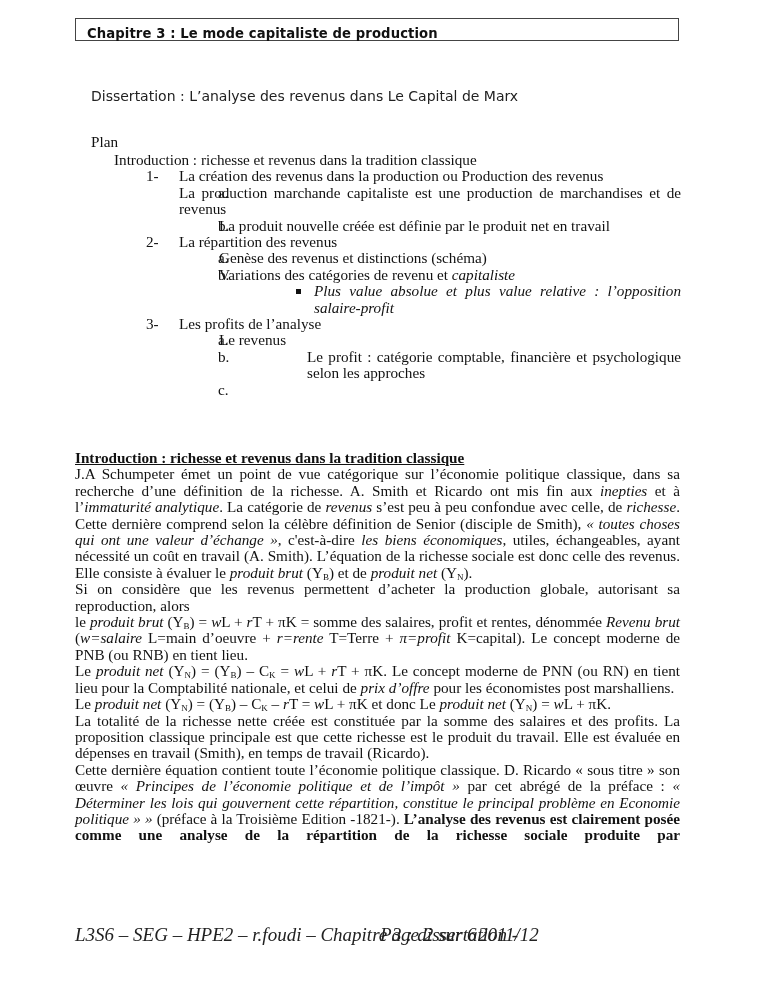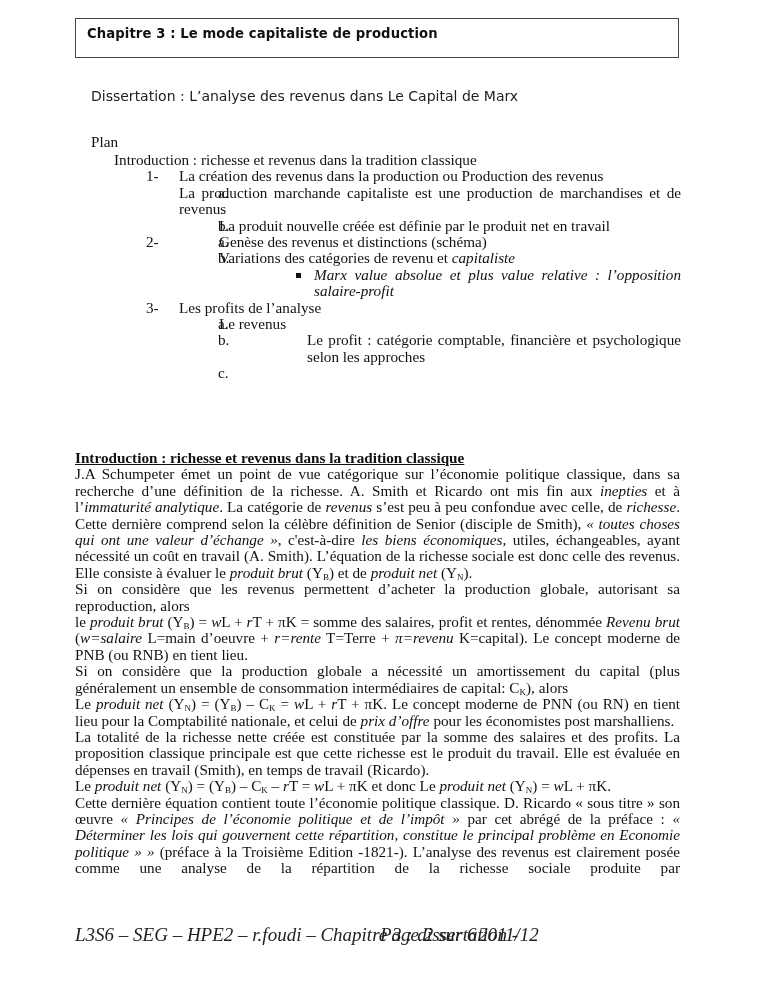--- a/index.html
+++ b/index.html
@@ -1,18 +1,18 @@
 <!DOCTYPE html>
 <html><head>
 <meta charset="utf-8">
 <style>
   html, body { margin: 0; padding: 0; background: #ffffff; }
   body { width: 768px; height: 994px; position: relative; overflow: hidden;
          font-family: "Liberation Serif", serif; color: #111; font-size: 15.2px; }
-  .chap-box { position: absolute; left: 75px; top: 18px; width: 604px; height: 40px;
+  .chap-box { position: absolute; left: 75px; top: 18px; width: 604px; height: 23px;
               border: 1.3px solid #444; box-sizing: border-box; }
   .chap-title { position: absolute; left: 11px; top: 7px; font-family: "DejaVu Sans", sans-serif;
                 font-size: 13.2px; font-weight: bold; color: #111; letter-spacing: 0.1px; }
   .subtitle { position: absolute; left: 91px; top: 88px; font-family: "DejaVu Sans", sans-serif;
               font-size: 14px; color: #222; }
   .plan-label { position: absolute; left: 91px; top: 121px; font-size: 15.2px; margin-top: 12px; }
   .plan { position: absolute; left: 91px; top: 152px; width: 590px; line-height: 16.4px; }
   .pl { position: relative; white-space: nowrap; }
   .pl .num { position: absolute; }
   .l0 { padding-left: 23px; }
@@ -25,21 +25,21 @@
   .l2 .num { left: 127px; }
   .l2 .txt { display: inline-block; padding-left: 40px; }
   .l3 .bullet { position: absolute; left: 205px; top: 6px; width: 5px; height: 5px; background: #111; }
   .l3 .txt { display: block; padding-left: 223px; font-style: italic; white-space: normal; text-align: justify; text-align-last: left; }
   .l2 .txt-wrap { display: block; padding-left: 128px; white-space: normal; text-align: justify; text-align-last: left; }
   .body { position: absolute; left: 75px; top: 450px; width: 605px; line-height: 16.4px; text-align: justify; }
   .body p { margin: 0; }
   .h-intro { font-weight: bold; text-decoration: underline; text-align: left; }
   .last { text-align-last: justify; }
   i { font-style: italic; }
-  b { font-weight: normal; }
+  b { font-weight: bold; }
   sub { font-size: 9px; vertical-align: -2px; line-height: 0; }
   .footer { position: absolute; left: 75px; top: 924px; font-style: italic; font-size: 19px; white-space: nowrap; color: #222; }
   .footer span { display: inline-block; }
   .f-page { position: absolute; left: 305px; }
   .f-year { position: absolute; left: 403px; }
 </style>
 </head>
 <body>
 
 <div class="chap-box">
@@ -61,32 +61,33 @@
     <span class="num">a.</span>
     <span class="txt">La production marchande capitaliste est une production de marchandises et de revenus</span>
   </div>
   <div class="pl l2">
     <span class="num">b.</span>
     <span class="txt">La produit nouvelle créée est définie par le produit net en travail</span>
   </div>
 
   <div class="pl l1">
     <span class="num">2-</span>
+    <span class="txt">La répartition des revenus</span>
   </div>
   <div class="pl l2">
     <span class="num">a.</span>
     <span class="txt">Genèse des revenus et distinctions (schéma)</span>
   </div>
   <div class="pl l2">
     <span class="num">b.</span>
     <span class="txt"><span>Variations des catégories de revenu et </span><i>capitaliste</i></span>
   </div>
   <div class="pl l3">
     <span class="bullet"></span>
-    <span class="txt">Marx value absolue et plus value relative : l’opposition salaire-profit</span>
+    <span class="txt">Plus value absolue et plus value relative : l’opposition salaire-profit</span>
   </div>
 
   <div class="pl l1">
     <span class="num">3-</span>
     <span class="txt">Les profits de l’analyse</span>
   </div>
   <div class="pl l2">
     <span class="num">a.</span>
     <span class="txt">Le revenus</span>
   </div>
@@ -99,30 +100,29 @@
   </div>
 </div>
 
 <div class="body">
   <p class="h-intro">Introduction : richesse et revenus dans la tradition classique</p>
 
   <p><span>J.A Schumpeter émet un point de vue catégorique sur l’économie politique classique, dans sa recherche d’une définition de la richesse.  A. Smith et Ricardo ont mis fin aux </span><i>inepties</i><span> et à l’</span><i>immaturité analytique</i><span>. La catégorie de </span><i>revenus</i><span> s’est peu à peu confondue avec celle, de </span><i>richesse</i><span>. Cette dernière comprend selon la célèbre définition de Senior (disciple de Smith), </span><i>« toutes choses qui ont une valeur d’échange »</i><span>, c'est-à-dire </span><i>les biens économiques</i><span>, utiles, échangeables, ayant nécessité un coût en travail (A. Smith). L’équation de la richesse sociale est donc celle des revenus. Elle consiste à évaluer le </span><i>produit brut</i><span> (Y</span><sub>B</sub><span>) et de </span><i>produit net</i><span> (Y</span><sub>N</sub><span>).</span></p>
 
   <p>Si on considère que les revenus permettent d’acheter la production globale, autorisant sa reproduction, alors</p>
 
-  <p><span>le </span><i>produit brut</i><span> (Y</span><sub>B</sub><span>) = </span><i>w</i><span>L + </span><i>r</i><span>T + πK = somme des salaires, profit et rentes, dénommée </span><i>Revenu brut</i><span> (</span><i>w=salaire</i><span> L=main d’oeuvre + </span><i>r=rente</i><span> T=Terre + </span><i>π=revenu</i><span> K=capital). Le concept moderne de PNB (ou RNB) en tient lieu.</span></p>
+  <p><span>le </span><i>produit brut</i><span> (Y</span><sub>B</sub><span>) = </span><i>w</i><span>L + </span><i>r</i><span>T + πK = somme des salaires, profit et rentes, dénommée </span><i>Revenu brut</i><span> (</span><i>w=salaire</i><span> L=main d’oeuvre + </span><i>r=rente</i><span> T=Terre + </span><i>π=profit</i><span> K=capital). Le concept moderne de PNB (ou RNB) en tient lieu.</span></p>
 
-  <p><span>Si on considère que la production globale a nécessité un amortissement du capital (plus généralement un ensemble de consommation intermédiaires de capital: C</span><sub>K</sub><span>), alors</span></p>
 
   <p><span>Le </span><i>produit net</i><span> (Y</span><sub>N</sub><span>) = (Y</span><sub>B</sub><span>) – C</span><sub>K</sub><span> = </span><i>w</i><span>L + </span><i>r</i><span>T + πK. Le concept moderne de PNN (ou RN) en tient lieu pour la Comptabilité nationale, et celui de </span><i>prix d’offre</i><span> pour les économistes post marshalliens.</span></p>
 
 
+  <p><span>Le </span><i>produit net</i><span> (Y</span><sub>N</sub><span>) = (Y</span><sub>B</sub><span>) – C</span><sub>K</sub><span> – </span><i>r</i><span>T  = </span><i>w</i><span>L  + πK et donc Le </span><i>produit net</i><span> (Y</span><sub>N</sub><span>) =  </span><i>w</i><span>L  + πK.</span></p>
+
   <p>La totalité de la richesse nette créée est constituée par la somme des salaires et des profits. La proposition classique principale est que cette richesse est le produit du travail. Elle est évaluée en dépenses en travail (Smith), en temps de travail (Ricardo).</p>
-
-  <p><span>Le </span><i>produit net</i><span> (Y</span><sub>N</sub><span>) = (Y</span><sub>B</sub><span>) – C</span><sub>K</sub><span> – </span><i>r</i><span>T  = </span><i>w</i><span>L  + πK et donc Le </span><i>produit net</i><span> (Y</span><sub>N</sub><span>) =  </span><i>w</i><span>L  + πK.</span></p>
 
   <p class="last"><span>Cette dernière équation contient toute l’économie politique classique. D. Ricardo « sous titre » son œuvre </span><i>« Principes de l’économie politique et de l’impôt »</i><span> par cet abrégé de la préface : </span><i>« Déterminer les lois qui gouvernent cette répartition, constitue le principal problème en Economie politique » »</i><span> (préface à la Troisième Edition -1821-). </span><b>L’analyse des revenus est clairement posée comme une analyse de la répartition de la richesse sociale produite par</b></p>
 </div>
 
 <div class="footer">
   <span>L3S6 – SEG – HPE2 – r.foudi – Chapitre 3 : dissertation -</span>
   <span class="f-page">Page 2 sur 6</span>
   <span class="f-year">2011/12</span>
 </div>
 

